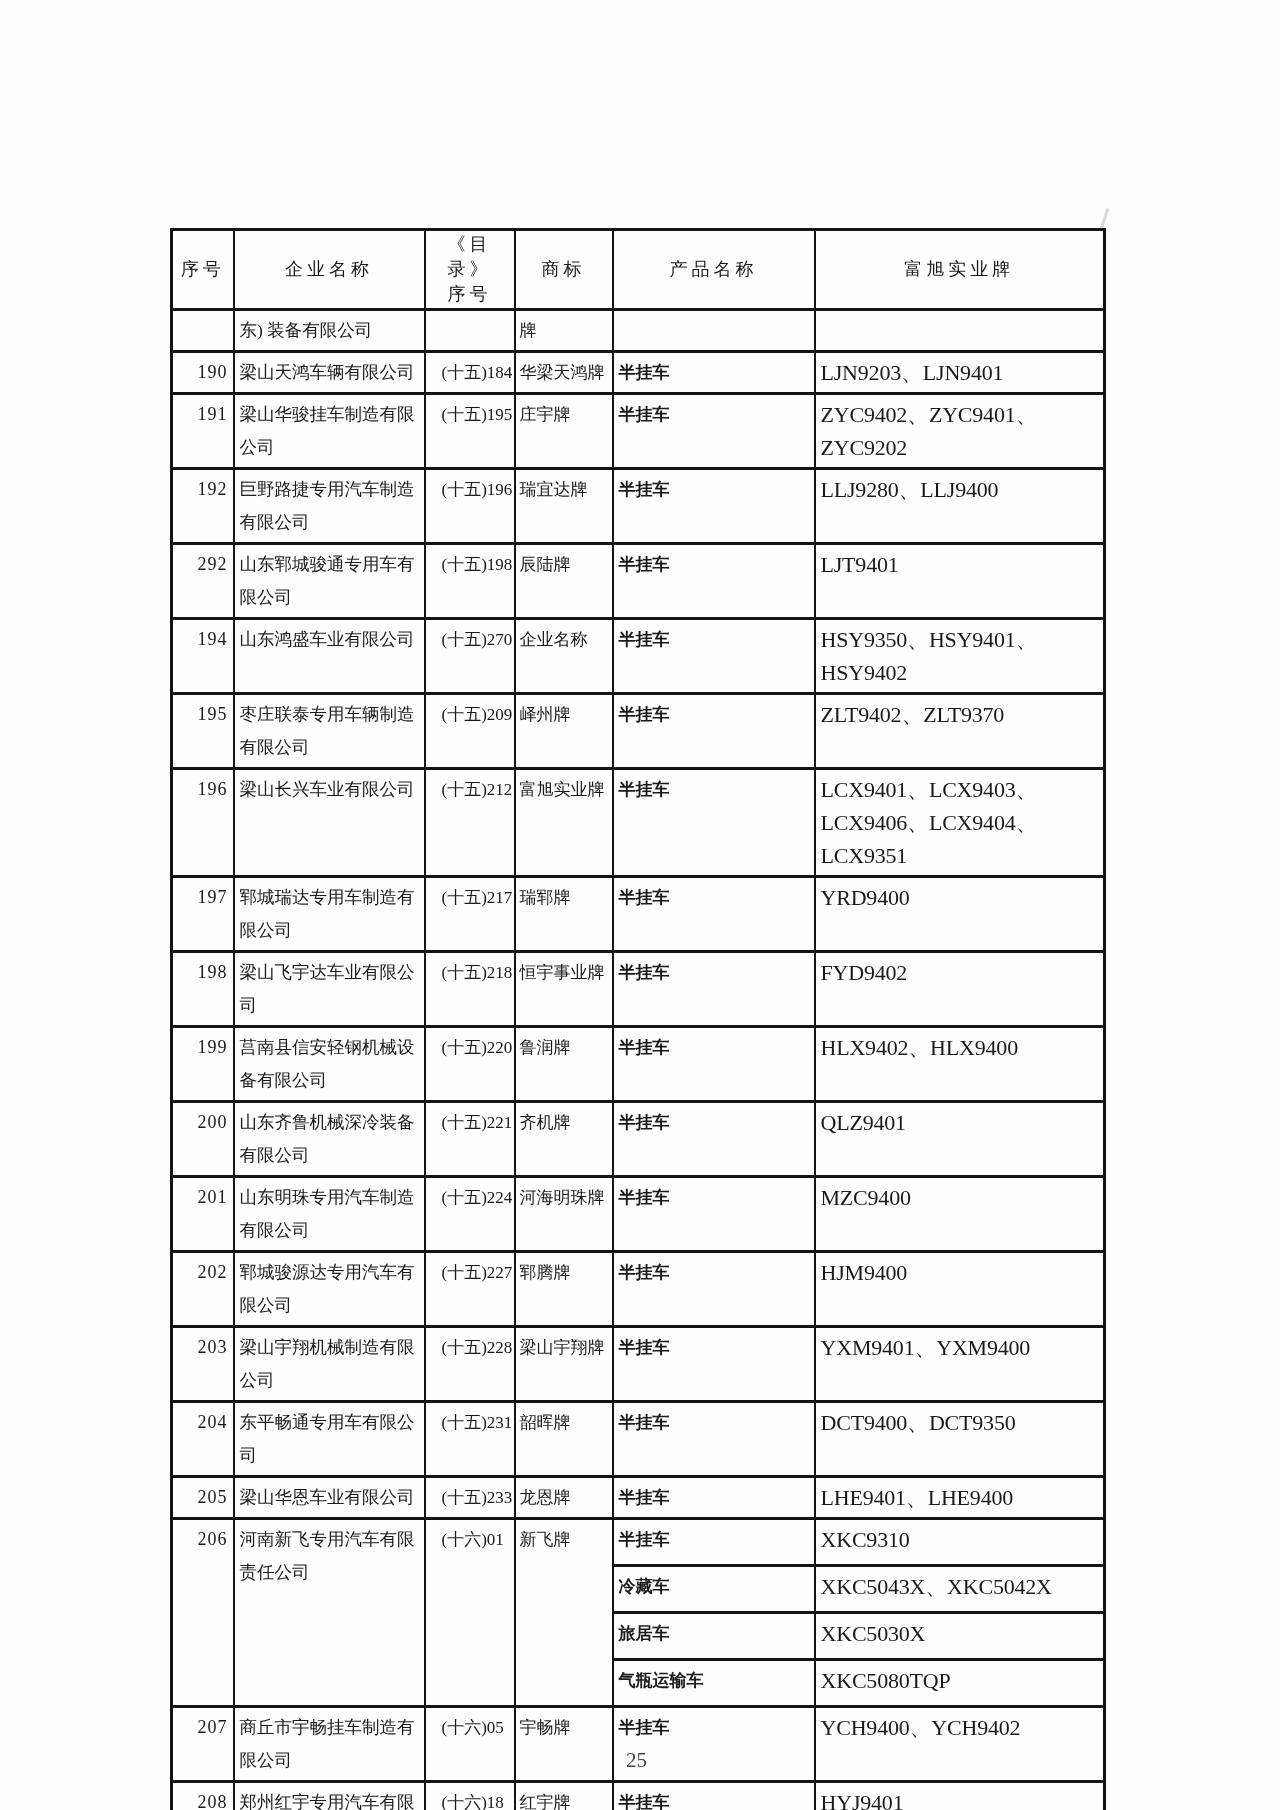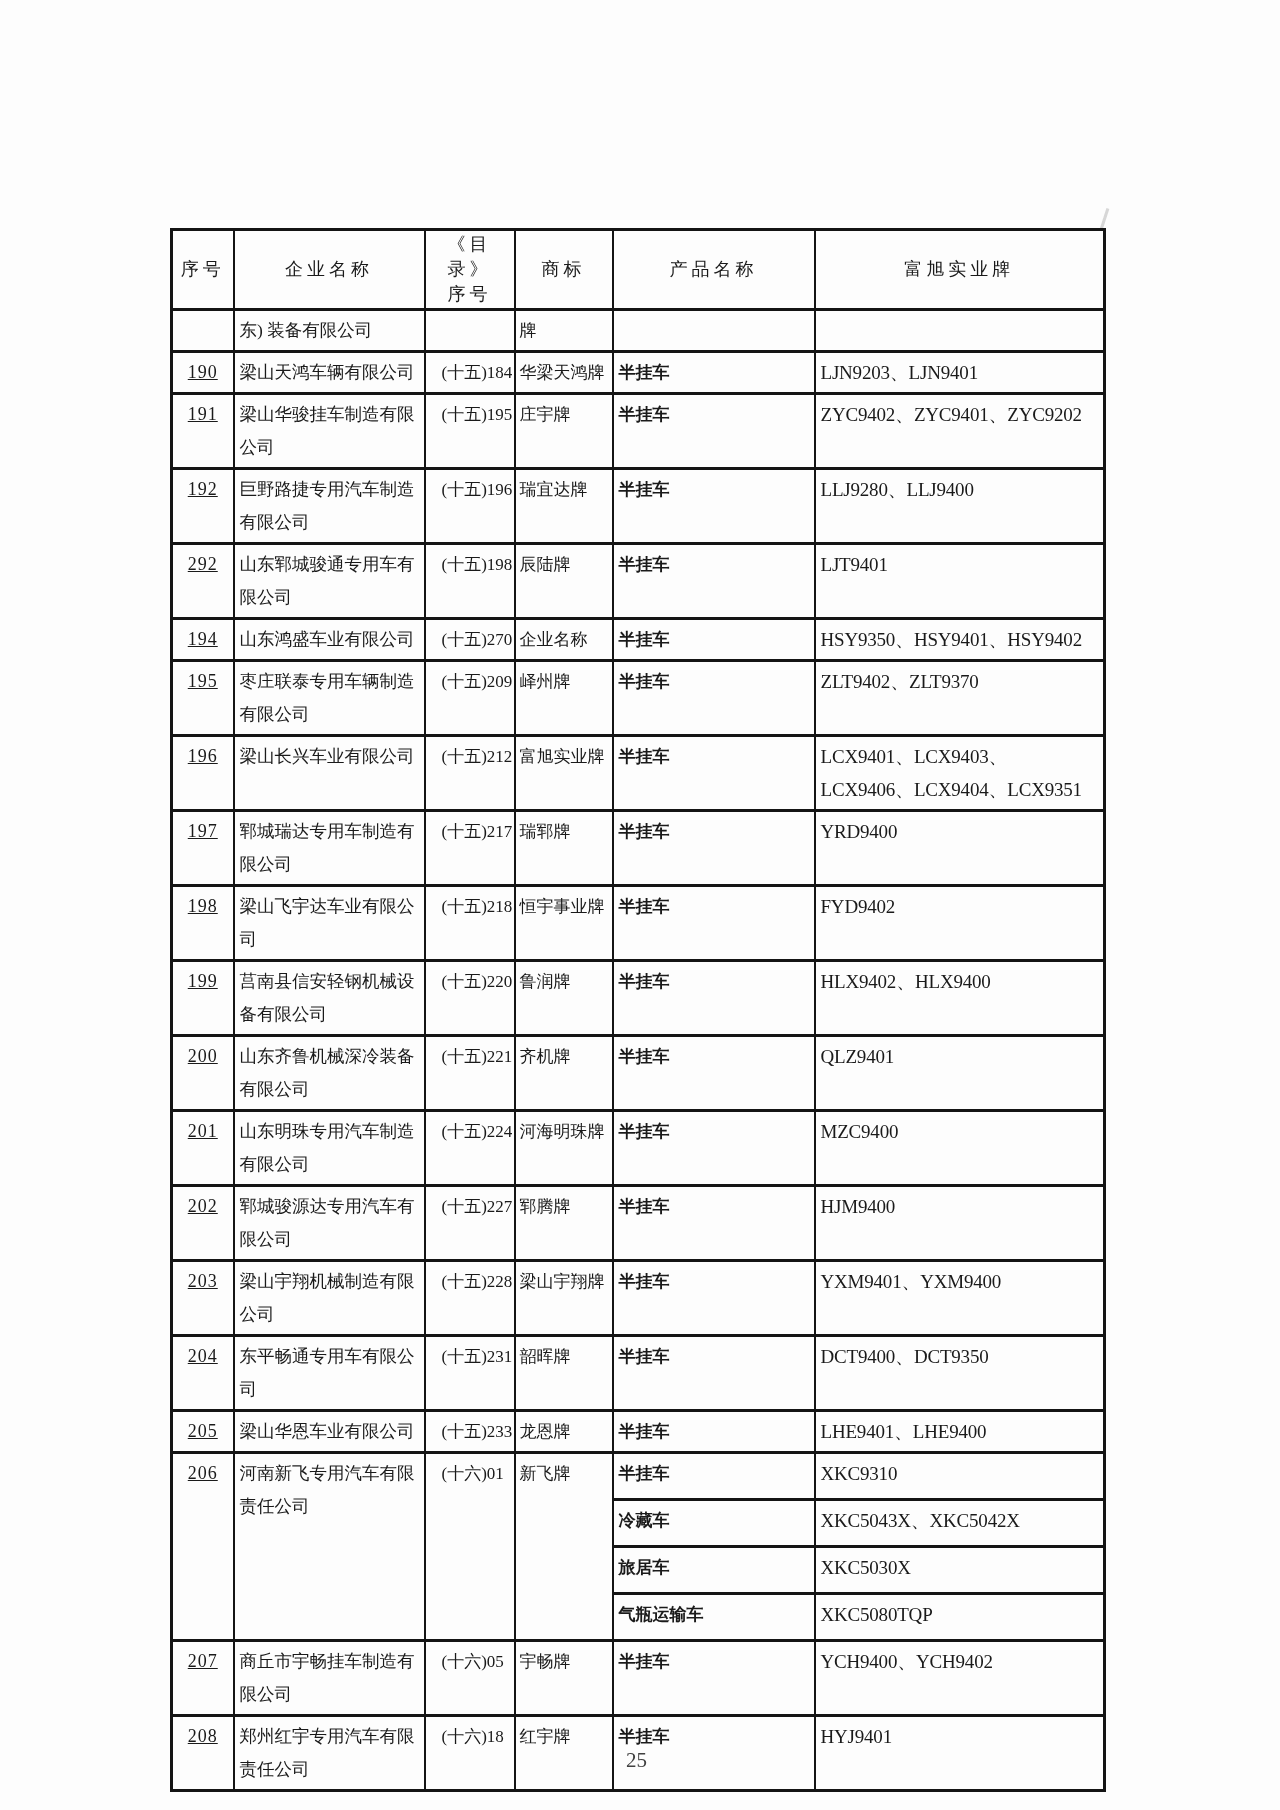--- a/index.html
+++ b/index.html
@@ -31,25 +31,25 @@
   }
   .doc-table th{
     font-weight:normal;font-size:18px;letter-spacing:4px;
     text-align:center;vertical-align:middle;height:50px;line-height:25px;
     padding:1px;
   }
   .doc-table td{
     padding:3px 5px;line-height:33px;vertical-align:top;
     font-size:17.5px;
   }
-  td.c-no{text-align:center;font-size:18px;letter-spacing:1px;text-decoration:underline;}
+  td.c-no{text-align:right;font-size:18px;letter-spacing:1px;}
   td.c-catalog{text-align:center;white-space:nowrap;padding:3px 16px;font-size:17px;}
   td.c-trademark{font-size:17px;padding:3px 4px;}
   td.c-product{font-size:17px;font-weight:bold;}
-  td.c-models{font-size:19px;letter-spacing:-0.2px;}
+  td.c-models{font-size:22px;letter-spacing:-0.2px;}
   td.sub{height:38px;}
   .page-number{
     position:absolute;left:170px;top:1748px;width:933px;
     text-align:center;font-size:21px;color:#404040;
   }
 </style>
 </head>
 <body>
 
 <div class="page">

